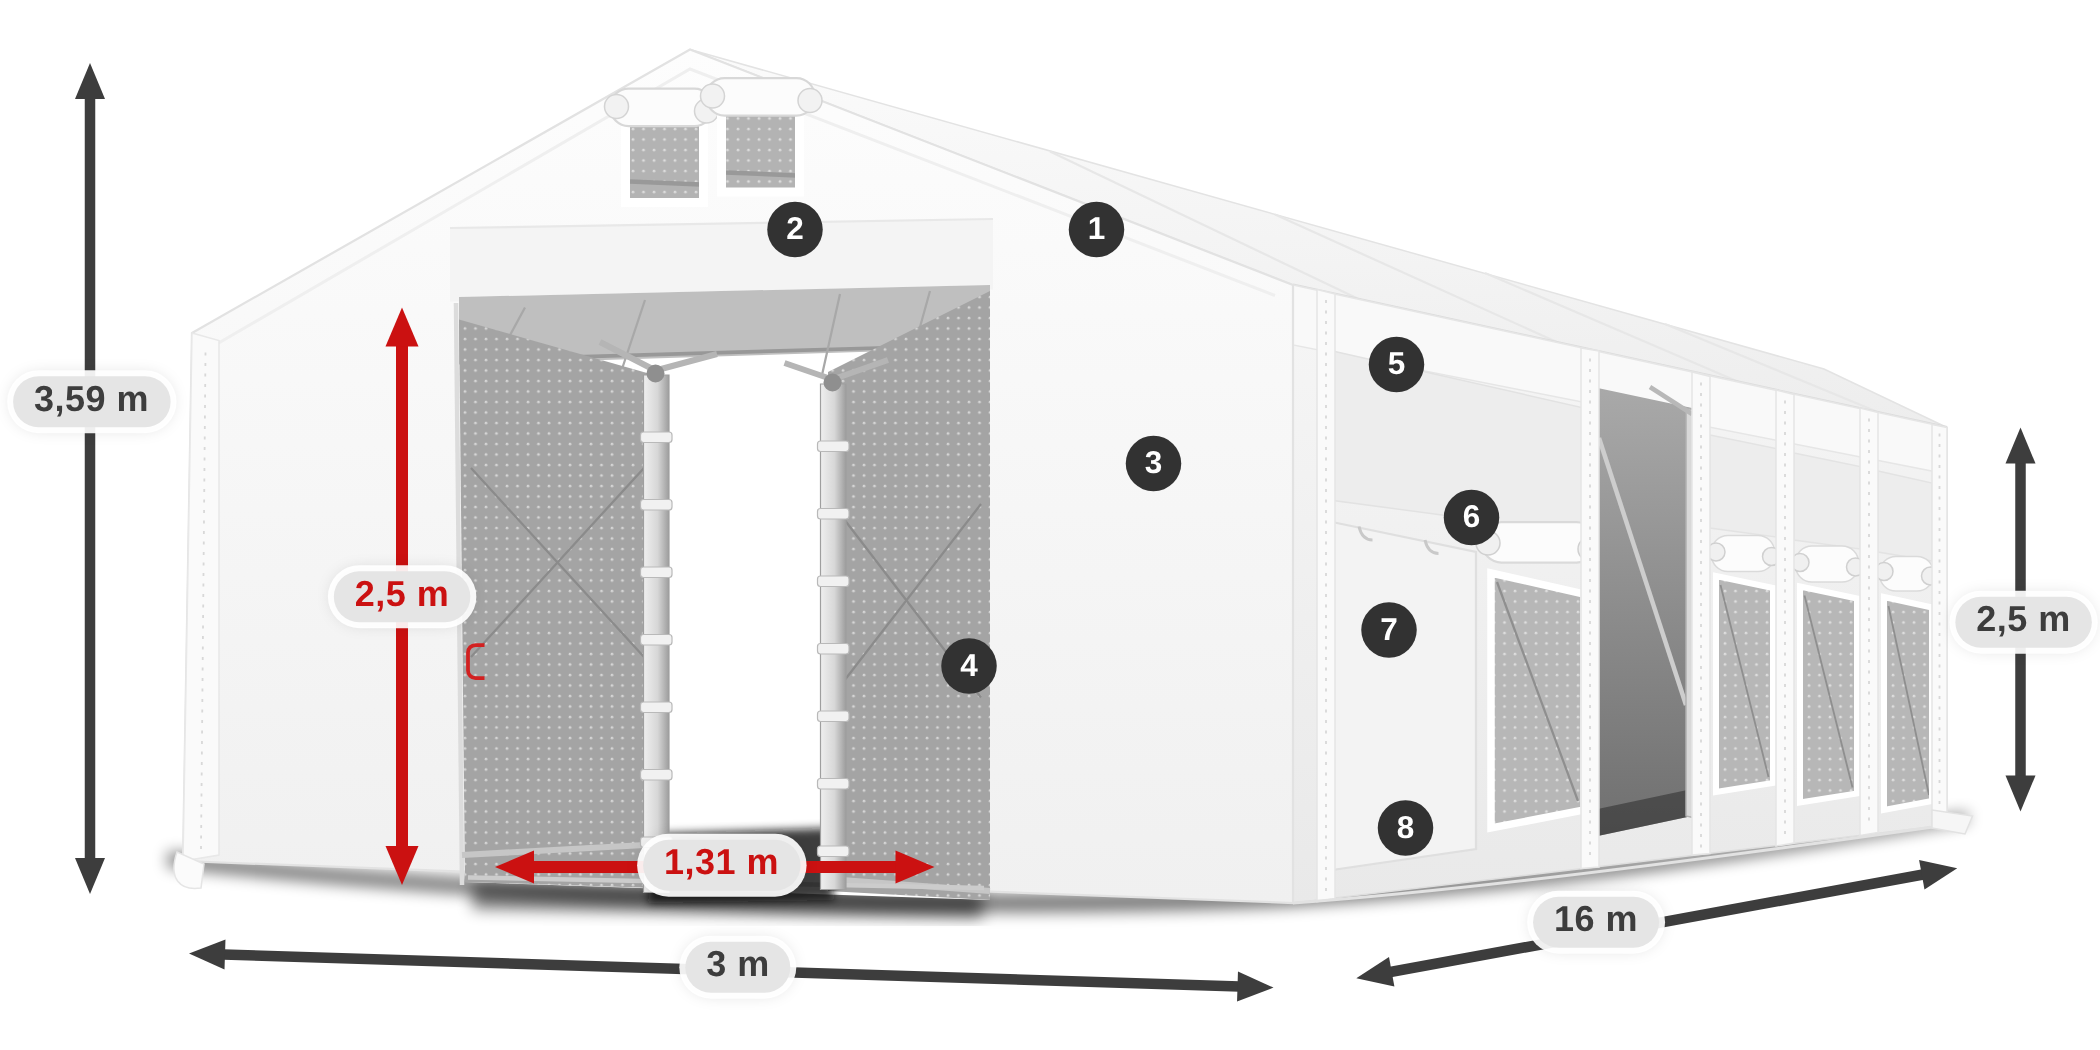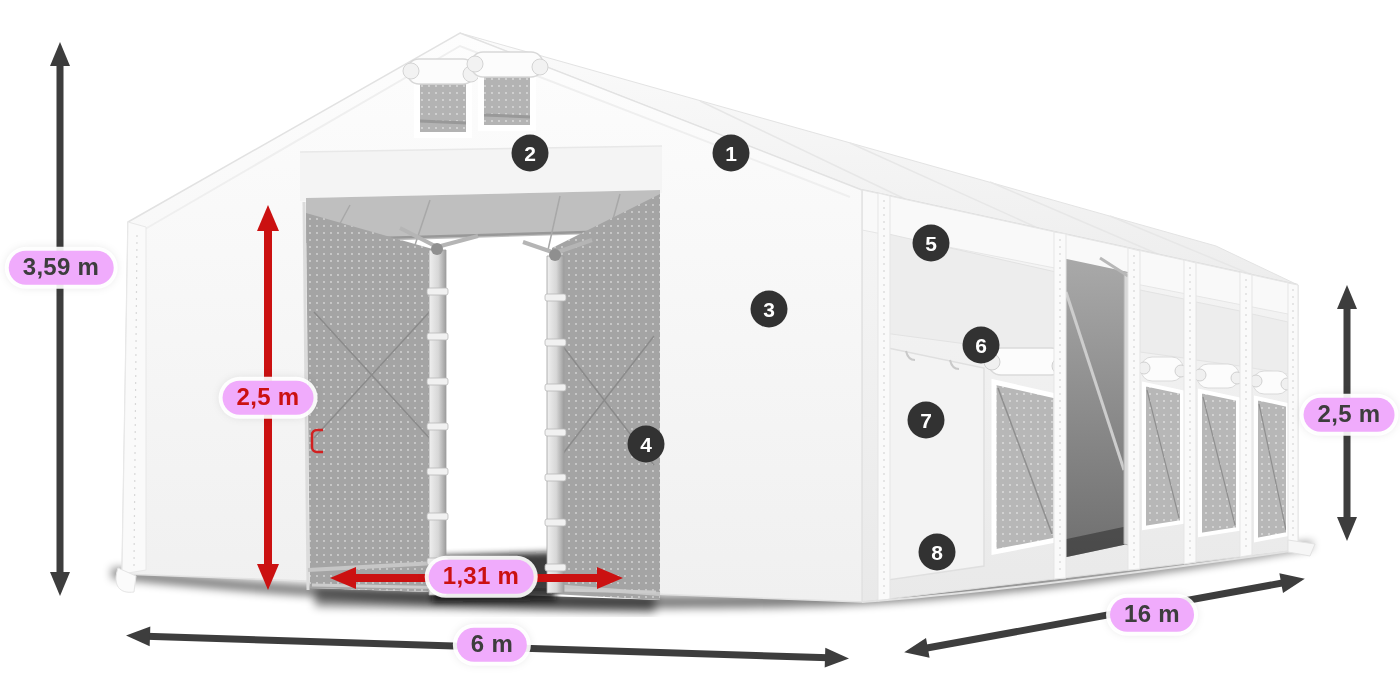--- a/index.html
+++ b/index.html
@@ -3,21 +3,21 @@
 <meta charset="utf-8">
 <style>
   html,body{margin:0;padding:0;background:#fff;}
   .stage{
     position:relative;width:1400px;height:700px;background:#fff;overflow:hidden;
     font-family:"Liberation Sans", sans-serif;
   }
   .stage svg.scene{position:absolute;left:0;top:0;z-index:1;}
   .pill{
     position:absolute;z-index:3;transform:translate(-50%,-50%);
-    background:#f0abfc;border-radius:19px;padding:3px 14px 5px;
+    background:#e5e5e5;border-radius:19px;padding:3px 14px 5px;
     font-weight:bold;font-size:24px;line-height:1.1;color:#3d3d3d;white-space:nowrap;
     box-shadow:0 0 0 4px rgba(255,255,255,.92), 0 0 12px rgba(0,0,0,.18);
     letter-spacing:.3px;
   }
   .pill.red{color:#cb1111;}
   .badge{
     position:absolute;z-index:4;transform:translate(-50%,-50%);
     width:37px;height:37px;border-radius:50%;background:#323232;color:#fff;
     display:flex;align-items:center;justify-content:center;
     font-weight:bold;font-size:21px;
@@ -252,22 +252,22 @@
       <line x1="343" y1="578" x2="610" y2="578" stroke="#cb1111" stroke-width="8" marker-start="url(#ahRed)" marker-end="url(#ahRed)"></line>
       <line x1="138" y1="636" x2="837" y2="658" stroke="#3d3d3d" stroke-width="7" marker-start="url(#ahDark)" marker-end="url(#ahDark)"></line>
       <line x1="916" y1="650" x2="1293" y2="581" stroke="#3d3d3d" stroke-width="7" marker-start="url(#ahDark)" marker-end="url(#ahDark)"></line>
       <line x1="1347" y1="297" x2="1347" y2="529" stroke="#3d3d3d" stroke-width="7" marker-start="url(#ahDark)" marker-end="url(#ahDark)"></line>
     </g>
   </svg>
 
   <div class="pill" style="left:61px;top:268px">3,59 m</div>
   <div class="pill red" style="left:268px;top:398px">2,5 m</div>
   <div class="pill red" style="left:481px;top:577px">1,31 m</div>
-  <div class="pill" style="left:492px;top:645px">6 m</div>
-  <div class="pill" style="left:1152px;top:615px">16 m</div>
+  <div class="pill" style="left:492px;top:645px">3 m</div>
+  <div class="pill" style="left:1064px;top:615px">16 m</div>
   <div class="pill" style="left:1349px;top:415px">2,5 m</div>
 
   <div class="badge" style="left:731px;top:153px">1</div>
   <div class="badge" style="left:530px;top:153px">2</div>
   <div class="badge" style="left:769px;top:309px">3</div>
   <div class="badge" style="left:646px;top:444px">4</div>
   <div class="badge" style="left:931px;top:243px">5</div>
   <div class="badge" style="left:981px;top:345px">6</div>
   <div class="badge" style="left:926px;top:420px">7</div>
   <div class="badge" style="left:937px;top:552px">8</div>

